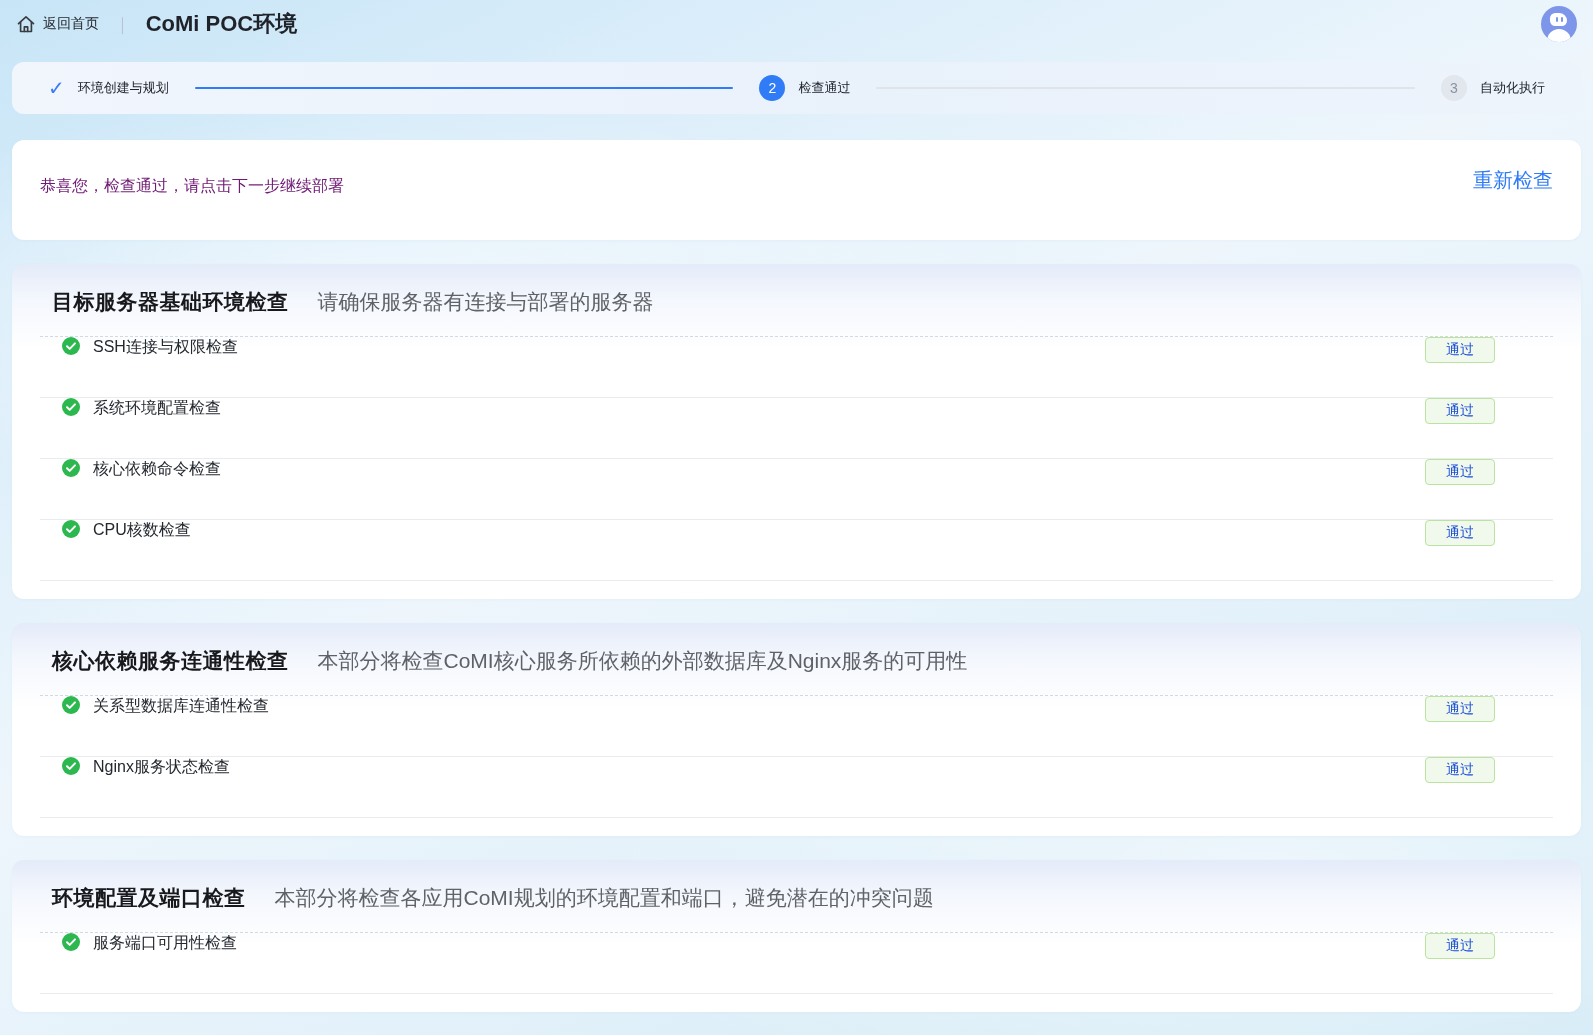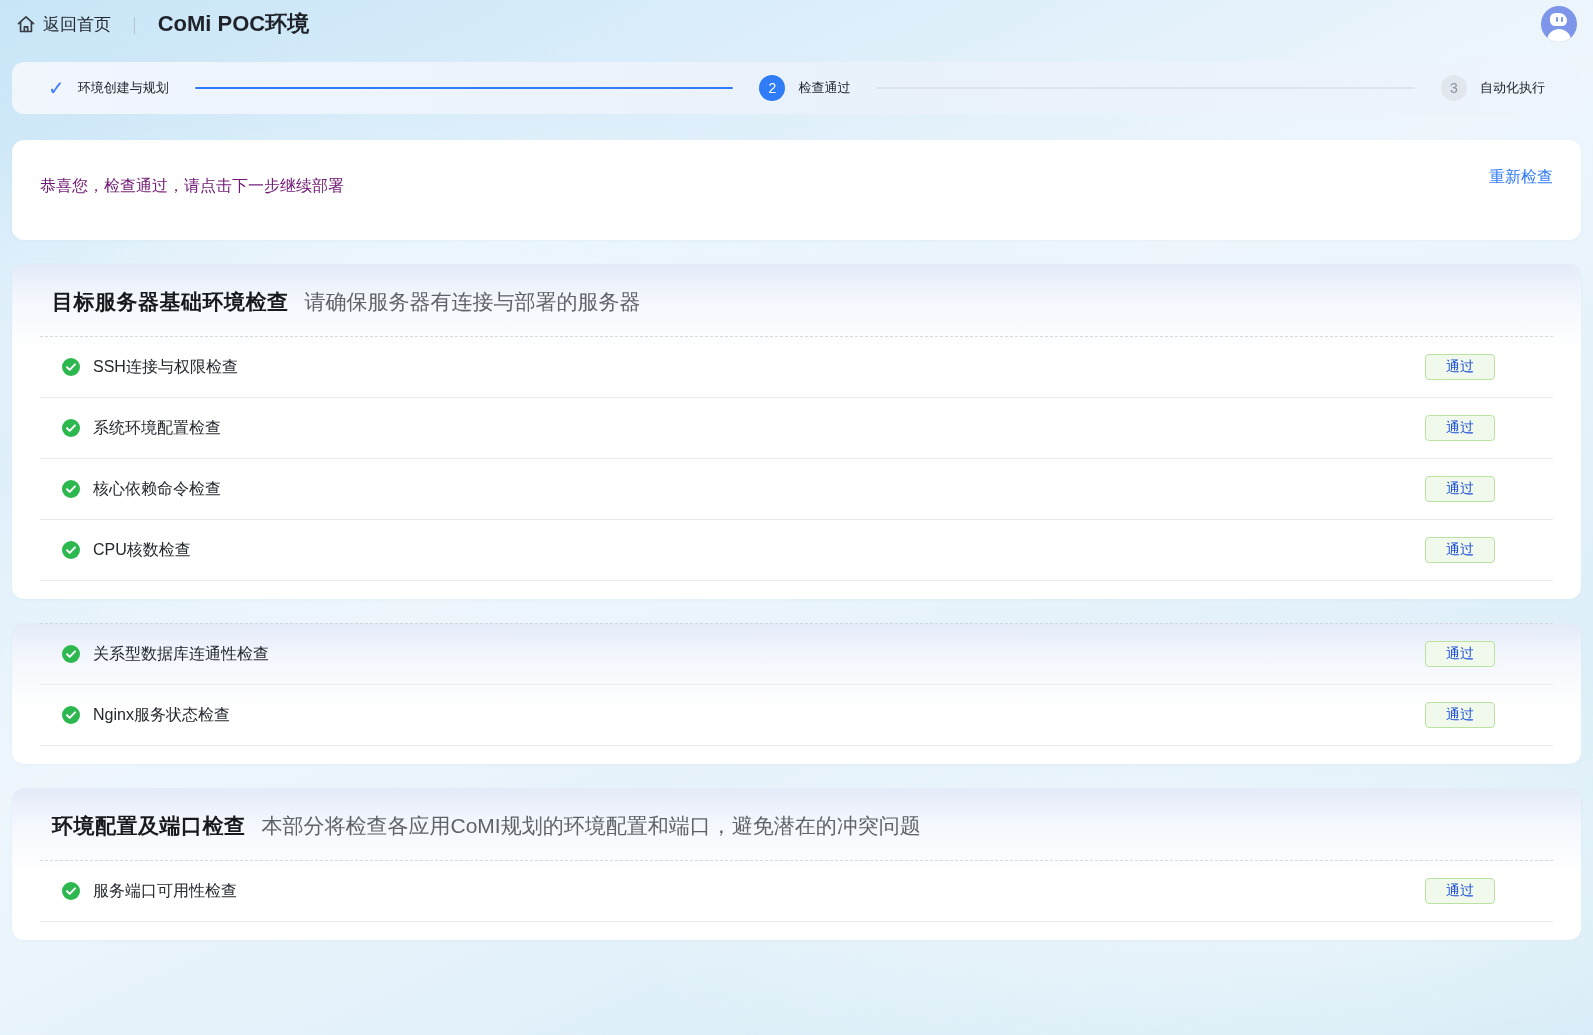--- a/index.html
+++ b/index.html
@@ -7,21 +7,21 @@
     width:1593px;height:1035px;overflow:hidden;box-sizing:border-box;
     font-family:"Liberation Sans","DejaVu Sans",sans-serif;
     background:
       radial-gradient(900px 300px at 25% 30%, rgba(255,255,255,.55), rgba(255,255,255,0) 70%),
       radial-gradient(1000px 360px at 80% 85%, rgba(255,255,255,.5), rgba(255,255,255,0) 70%),
       linear-gradient(155deg,#c7e5f7 0%,#daedfa 20%,#eef6fc 45%,#e3f1fa 68%,#d2eaf6 100%);
   }
   
   .topbar{height:48px;display:flex;align-items:center;padding:0 16px;}
   .home-link{display:flex;align-items:center;gap:7px;cursor:pointer;}
-  .home-link span{font-size:17px;color:#25282e;}
+  .home-link span{font-size:14px;color:#25282e;}
   .topbar .sep{color:#b9c3cf;font-size:17px;margin:0 15px;}
   .app-title{font-size:22px;font-weight:600;color:#1f2329;}
   .avatar{margin-left:auto;width:36px;height:36px;border-radius:50%;background:#7e96ea;
     position:relative;overflow:hidden;cursor:pointer;flex:0 0 auto;}
   .avatar .head{position:absolute;left:9px;top:7px;width:17px;height:13px;background:#fff;
     border-radius:6px 9px 6px 6px;}
   .avatar .eye{position:absolute;top:11px;width:2px;height:5px;background:#7e96ea;border-radius:1px;}
   .avatar .eye.l{left:15px;} .avatar .eye.r{left:20px;}
   .avatar .torso{position:absolute;left:6px;top:23px;width:24px;height:16px;background:#fff;
     border-radius:12px 12px 0 0;}
@@ -37,30 +37,30 @@
   .step-circle.pending{background:#e2e6ed;color:#8a919f;}
   .step-label{font-size:13px;color:#22262c;}
   .step-line{flex:1;height:2px;margin:0 26px;border-radius:1px;}
   .step-line.blue{background:#2f7cf6;}
   .step-line.gray{background:#dfe3ea;}
   
   .status-card{margin:26px 12px 0;background:#ffffff;border-radius:12px;position:relative;
     padding:23px 28px 0;height:100px;box-sizing:border-box;box-shadow:0 1px 3px rgba(120,150,190,.06);}
   .status-title{font-size:20px;font-weight:500;color:#1f2329;}
   .status-message{margin-top:13px;font-size:16px;color:#701a75;}
-  .recheck-link{position:absolute;right:28px;top:27px;font-size:16px;color:#2f7cf6;cursor:pointer;}
+  .recheck-link{position:absolute;right:28px;top:27px;font-size:20px;color:#2f7cf6;cursor:pointer;}
   
   .section-card{margin:24px 12px 0;border-radius:12px;
     background:linear-gradient(180deg,#e4ebf9 0%,#f4f7fd 36px,#ffffff 86px),#ffffff;
     padding:0 28px 18px;box-sizing:border-box;box-shadow:0 1px 3px rgba(120,150,190,.06);}
-  .section-header{display:flex;align-items:baseline;gap:16px;padding:24px 12px 20px;}
+  .section-header{display:flex;align-items:baseline;gap:29px;padding:24px 12px 20px;}
   .section-title{font-size:21px;font-weight:700;color:#17191c;letter-spacing:.5px;}
   .section-subtitle{font-size:21px;color:#5f6368;}
   .section-rows .dashed{border-top:1px dashed #d4d8df;height:0;}
-  .check-row{display:flex;align-items:center;height:60px;padding:0 58px 0 22px;
+  .check-row{display:flex;height:60px;padding:0 58px 0 22px;
     border-bottom:1px solid #e9ebef;}
   .check-icon{flex:0 0 auto;display:flex;}
   .row-label{margin-left:13px;font-size:16px;color:#24292f;}
   .status-badge{margin-left:auto;width:70px;height:26px;box-sizing:border-box;
     background:#f0f9eb;border:1px solid #b9e39e;border-radius:4px;color:#1d4ed8;
     font-size:14px;display:flex;align-items:center;justify-content:center;}
 </style>
 </head>
 <body>
 
@@ -154,20 +154,24 @@
         <path d="M5 9.3 L7.7 11.9 L13 6.4" stroke="#ffffff" stroke-width="2" fill="none" stroke-linecap="round" stroke-linejoin="round"></path>
       </svg>
     </span>
     <span class="row-label">CPU核数检查</span>
     <span class="status-badge">通过</span>
   </div>
 </div>
   </div>
 
   <div class="section-card">
+    <div class="section-header">
+      <span class="section-title">核心依赖服务连通性检查</span>
+      <span class="section-subtitle">本部分将检查CoMI核心服务所依赖的外部数据库及Nginx服务的可用性</span>
+    </div>
     <div class="section-rows">
       <div class="dashed"></div>
 
   <div class="check-row">
     <span class="check-icon">
       <svg width="18" height="18" viewBox="0 0 18 18">
         <circle cx="9" cy="9" r="9" fill="#2cb84e"></circle>
         <path d="M5 9.3 L7.7 11.9 L13 6.4" stroke="#ffffff" stroke-width="2" fill="none" stroke-linecap="round" stroke-linejoin="round"></path>
       </svg>
     </span>

